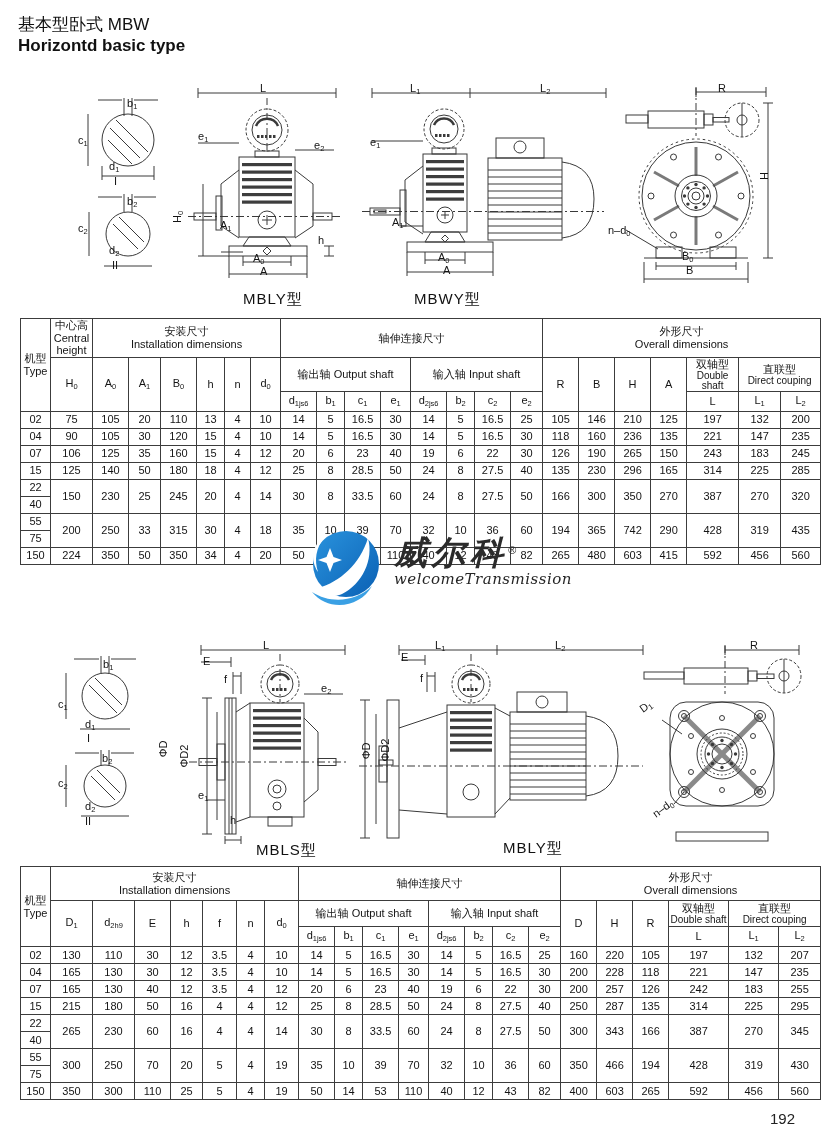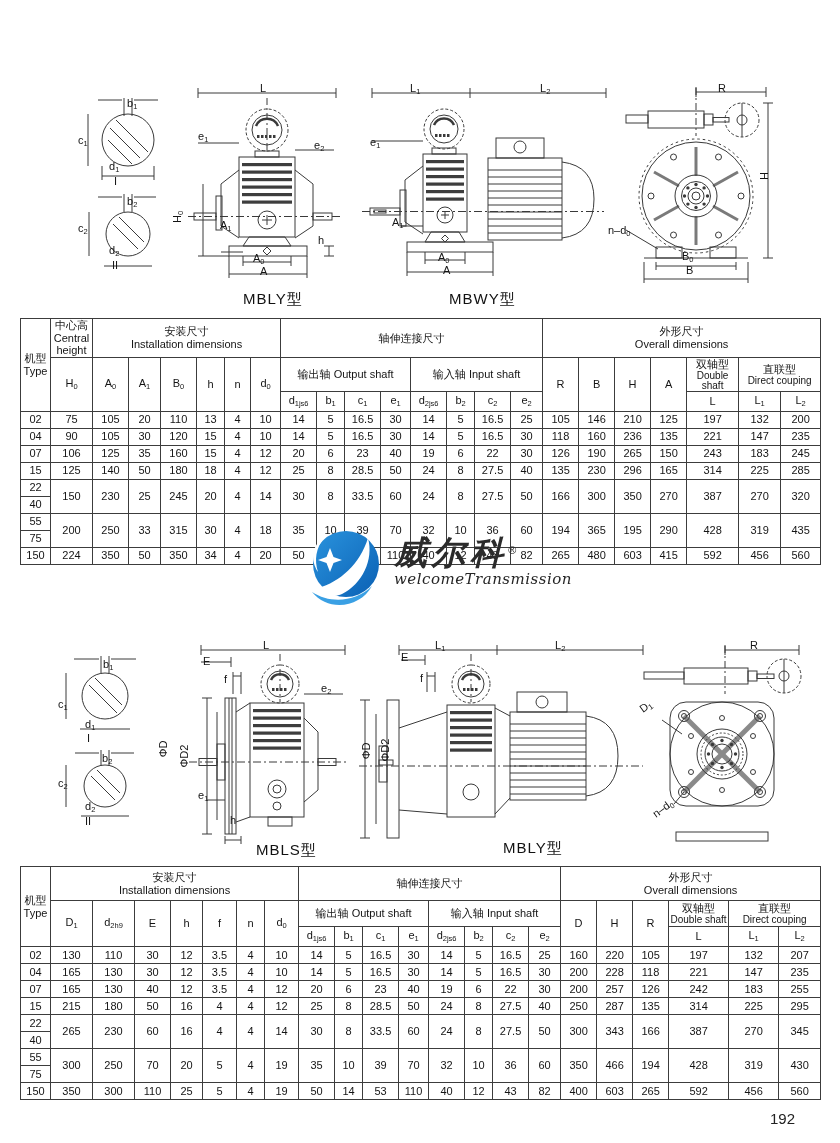--- a/index.html
+++ b/index.html
@@ -29,20 +29,24 @@
   .logo-cn{font-size:33px;font-weight:bold;letter-spacing:5px;color:#2b2b2b;line-height:1;}
   .logo-reg{font-size:11px;vertical-align:10px;color:#2b2b2b;}
   .logo-en{font-size:15px;color:#262626;font-family:"DejaVu Serif","Liberation Serif",serif;margin-top:1px;letter-spacing:0.5px;}
   .pageno{position:absolute;left:770px;top:1110px;font-size:15px;color:#222;}
 </style>
 </head>
 <body>
 
 <div class="page">
 
+  <div class="sec-title" style="top:14px">
+    <div class="cn">基本型卧式 MBW</div>
+    <div class="en">Horizontd basic type</div>
+  </div>
 
   <div class="svgwrap" style="left:78px;top:92px">
     <svg width="100" height="100" viewBox="0 0 100 100">
       <g stroke="#3a3a3a" fill="none" stroke-width="1">
         <line x1="46" y1="6" x2="46" y2="24"></line>
           <line x1="54" y1="6" x2="54" y2="24"></line>
         <circle cx="50" cy="48" r="26"></circle>
         <line x1="32" y1="36" x2="62" y2="66"></line>
           <line x1="38" y1="28" x2="70" y2="60"></line>
           <line x1="30" y1="48" x2="54" y2="72"></line>
@@ -274,21 +278,21 @@
   <span class="dim" style="left:392px;top:216px">A<sub>1</sub></span>
   <span class="dim" style="left:438px;top:251px">A<sub>0</sub></span>
   <span class="dim" style="left:443px;top:264px">A</span>
   <span class="dim" style="left:718px;top:82px">R</span>
   <span class="dim rot" style="left:760px;top:170px">H</span>
   <span class="dim" style="left:608px;top:224px">n–d<sub>0</sub></span>
   <span class="dim" style="left:682px;top:250px">B<sub>0</sub></span>
   <span class="dim" style="left:686px;top:264px">B</span>
 
   <span class="cap" style="left:243px;top:290px">MBLY型</span>
-  <span class="cap" style="left:449px;top:290px">MBWY型</span>
+  <span class="cap" style="left:414px;top:290px">MBWY型</span>
 
   <table class="dims" id="table1" style="top:318px">
     <colgroup>
       <col style="width:30px">
         <col style="width:42px">
         <col style="width:36px">
         <col style="width:32px">
         <col style="width:36px">
         <col style="width:28px">
         <col style="width:26px">
@@ -489,21 +493,21 @@
           <td rowspan="2">35</td>
           <td rowspan="2">10</td>
           <td rowspan="2">39</td>
           <td rowspan="2">70</td>
           <td rowspan="2">32</td>
           <td rowspan="2">10</td>
           <td rowspan="2">36</td>
           <td rowspan="2">60</td>
           <td rowspan="2">194</td>
           <td rowspan="2">365</td>
-          <td rowspan="2">195</td>
+          <td rowspan="2">742</td>
           <td rowspan="2">290</td>
           <td rowspan="2">428</td>
           <td rowspan="2">319</td>
           <td rowspan="2">435</td>
         </tr>
         <tr>
           <td>75</td>
         </tr>
         <tr>
           <td>150</td>

